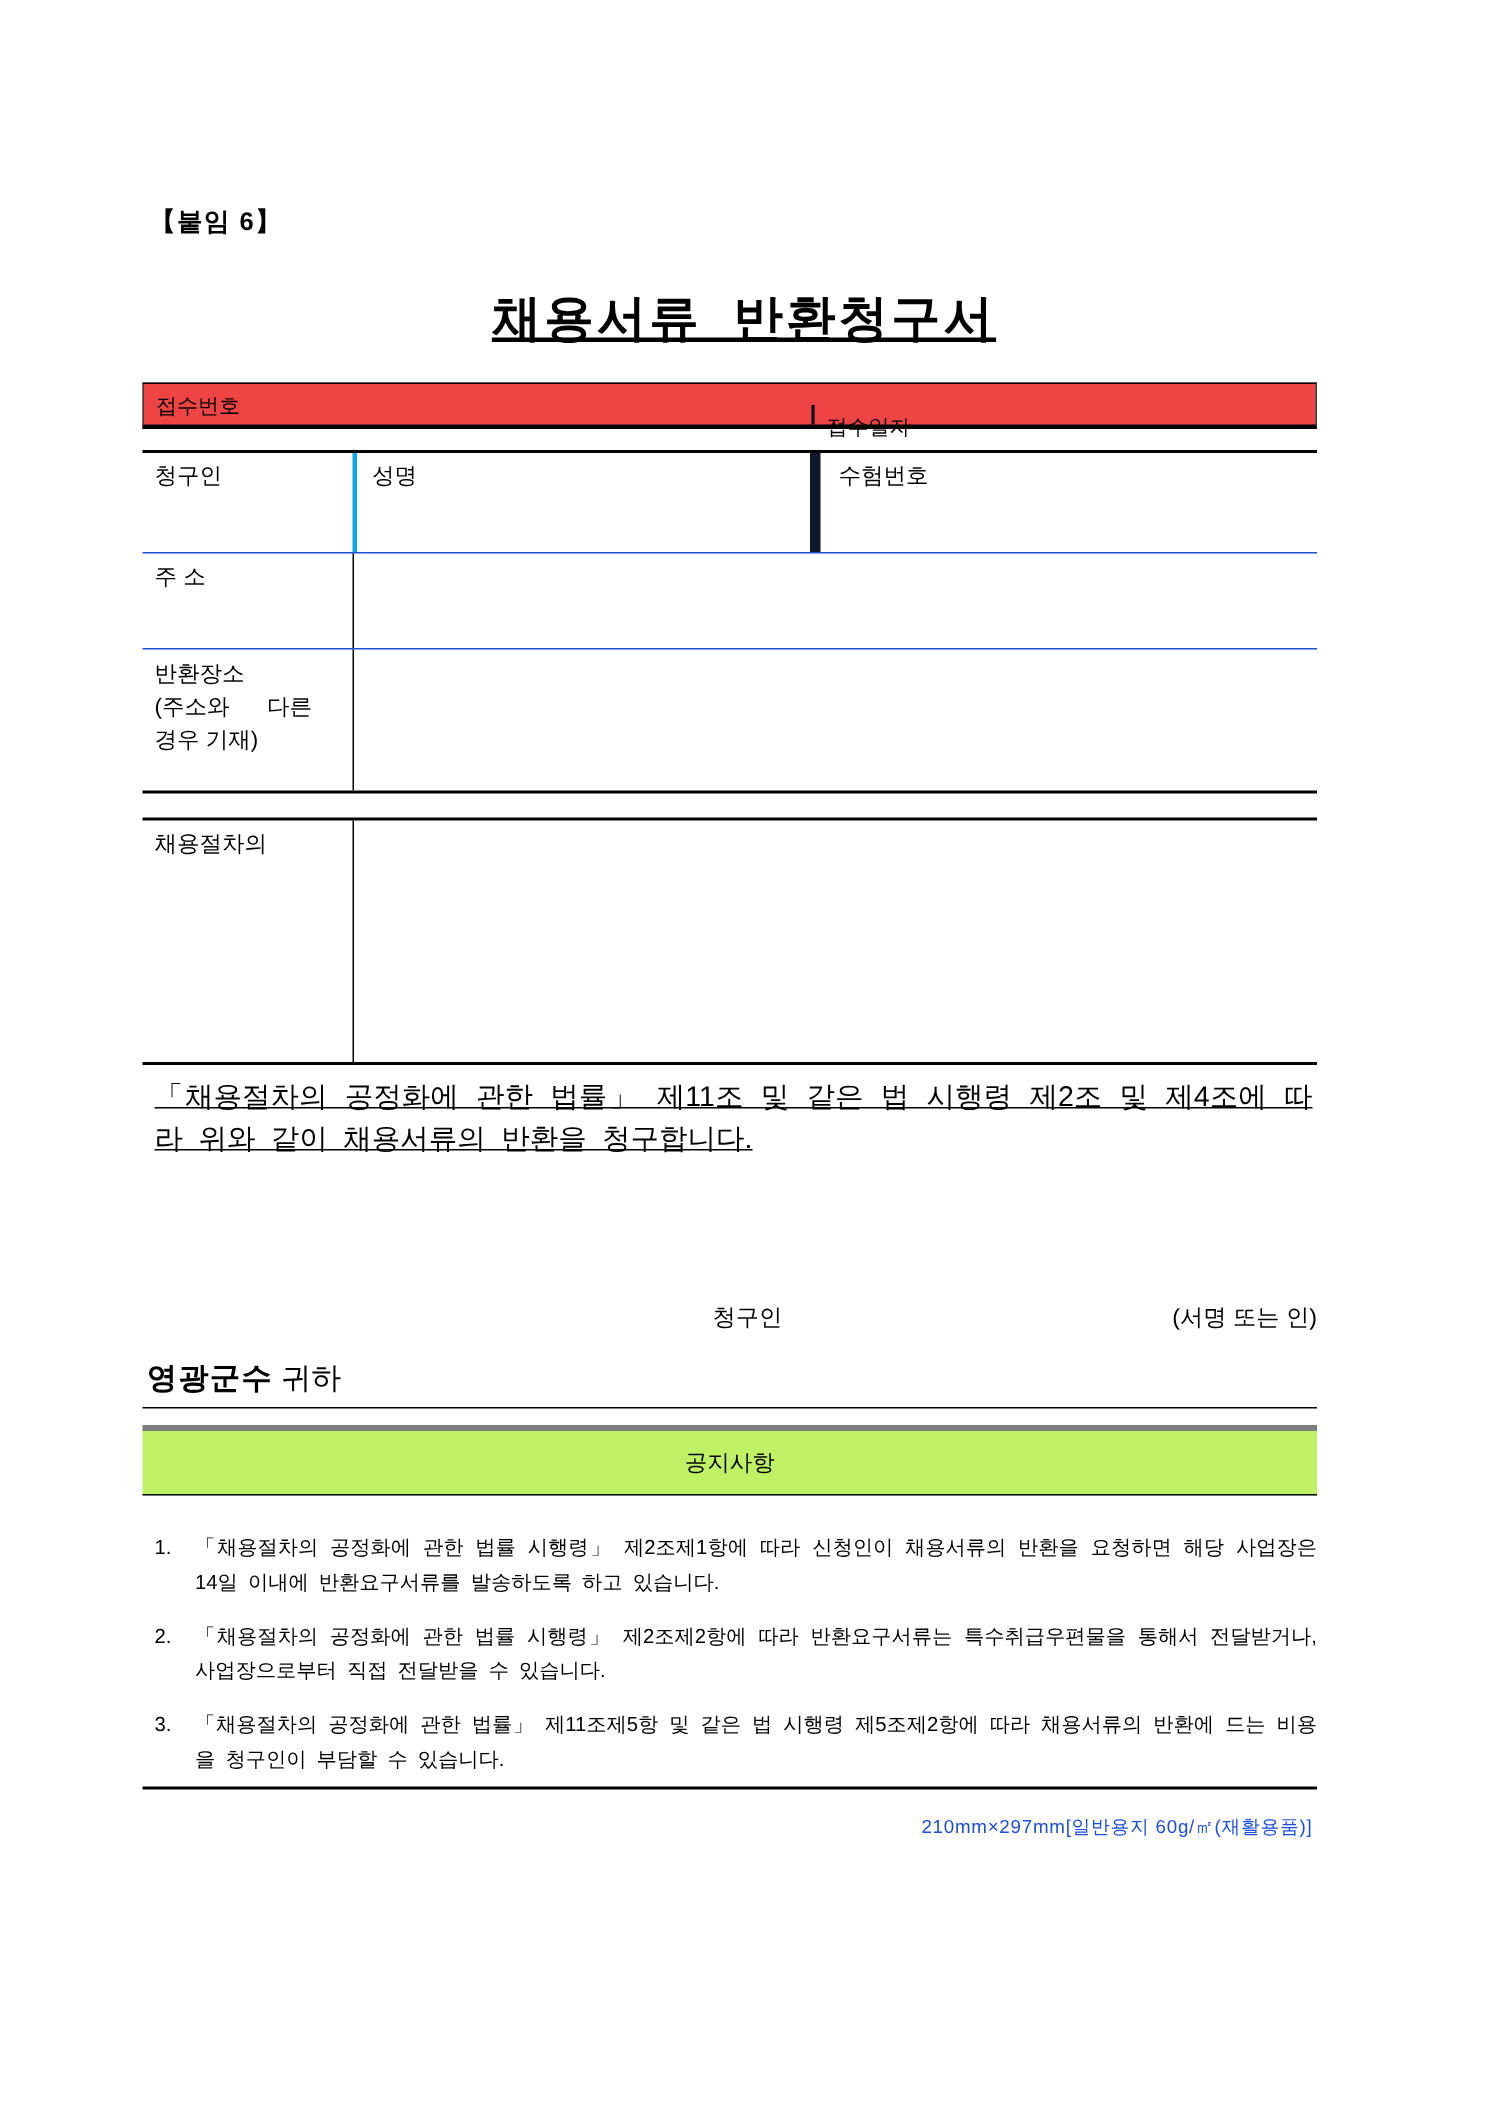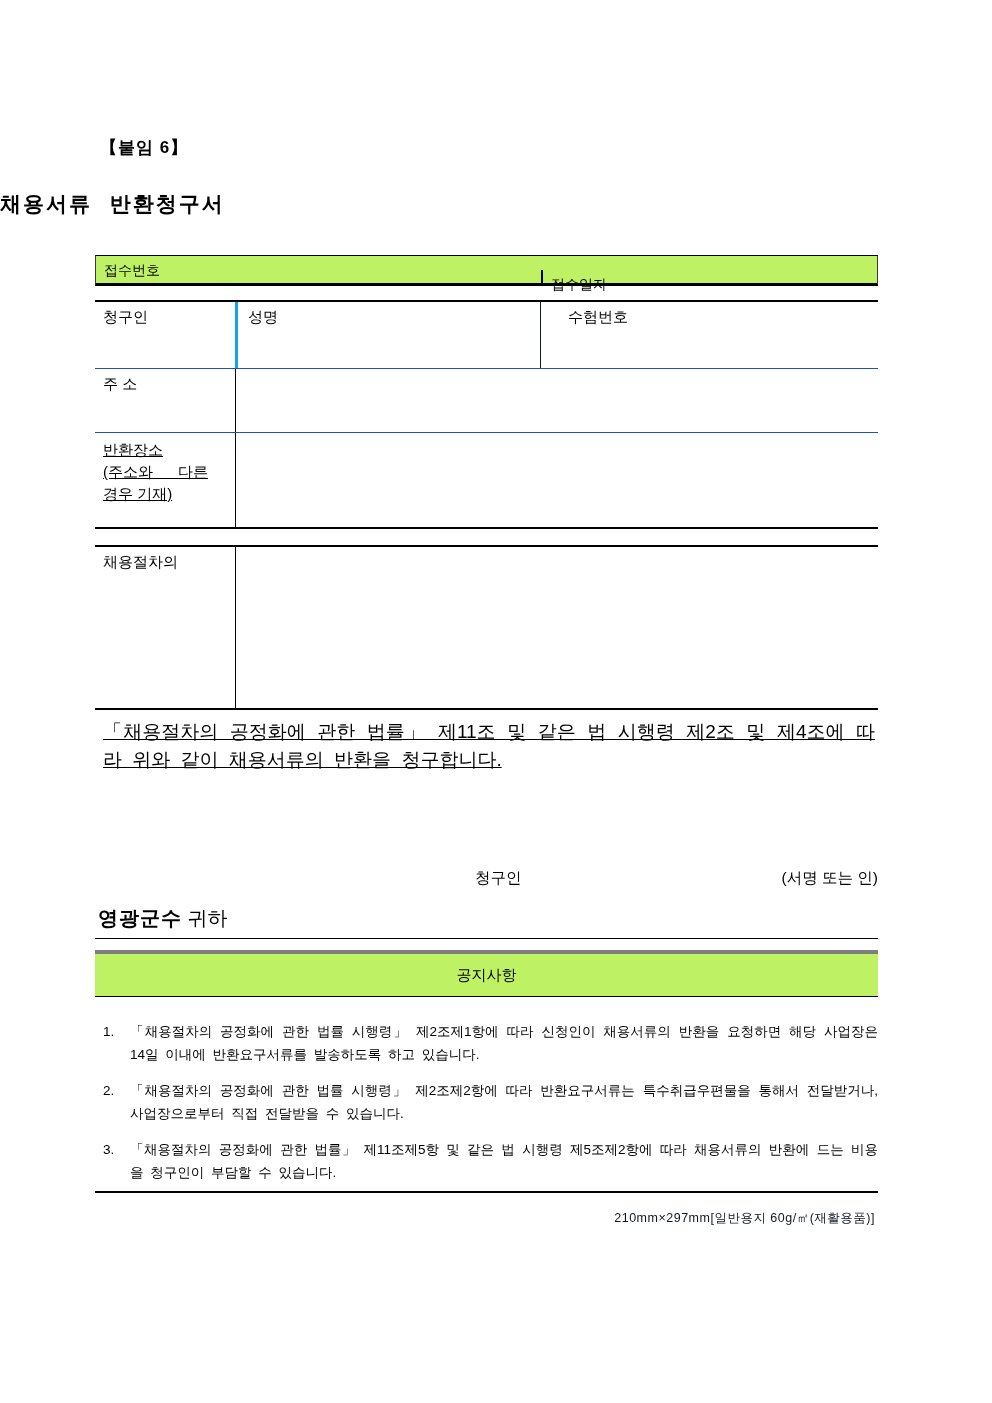--- a/index.html
+++ b/index.html
@@ -5,50 +5,50 @@
   * { margin:0; padding:0; box-sizing:border-box; }
   html,body { background:#ffffff; }
   body { font-family:"Liberation Sans","DejaVu Sans",sans-serif; color:#000; }
   .sheet {
     position:relative; width:992px; height:1403px; background:#fff;
     margin:0 auto; overflow:hidden;
   }
   
   .attach { position:absolute; left:100px; top:136px; font-size:17px; font-weight:bold; letter-spacing:1px; }
   .doc-title {
-    position:absolute; left:0; top:190px; width:992px; 
-    font-size:21px; font-weight:bold; letter-spacing:2px; word-spacing:10px;
+    position:absolute; left:0; top:190px; width:992px; text-align:center;
+    font-size:33px; font-weight:bold; letter-spacing:2px; word-spacing:10px;text-decoration:underline;
   }
   
   .t-receipt {
     position:absolute; left:95px; top:255px; width:783px; height:31px;
-    display:flex; background:#bef264;
+    display:flex; background:#ef4444;
     border-top:1px solid #000; border-bottom:3px solid #000;
     border-left:1px solid #3a3a3a; border-right:1px solid #3a3a3a;
     font-size:14px;
   }
   .t-receipt .cell { padding:6px 8px; }
   .t-receipt .c1 { width:445px; }
   .t-receipt .c2 { flex:1; border-left:2px solid #000;margin-top:14px; }
   
   .t-form {
     position:absolute; left:95px; top:300px; width:783px;
     border-top:2px solid #000; border-bottom:2px solid #000;
     font-size:15px;
   }
   .t-form .row { display:flex; }
   .t-form .row + .row { border-top:1px solid #1d4ed8; }
   .t-form .lbl { width:140px; padding:6px 8px; }
   .t-form .mid { width:305px; padding:6px 10px; border-left:3px solid #0ea5e9; }
-  .t-form .end { flex:1; padding:6px 27px; border-left:1px solid #0f172a; }
+  .t-form .end { flex:1; padding:6px 12px; border-left:7px solid #0f172a; }
   .t-form .wide { flex:1; border-left:1px solid #000; }
   .r1 { height:66px; }
   .r2 { height:64px; }
   .r3 { height:95px; }
-  .prewrap { white-space:pre-wrap; line-height:22px;text-decoration:underline; }
+  .prewrap { white-space:pre-wrap; line-height:22px; }
   
   .t-docs {
     position:absolute; left:95px; top:545px; width:783px; height:165px;
     display:flex; border-top:2px solid #000; border-bottom:2px solid #000;
     font-size:15px;
   }
   .t-docs .lbl { width:140px; padding:6px 8px; }
   .t-docs .content { flex:1; border-left:1px solid #000; }
   
   .decl {
@@ -75,21 +75,21 @@
     display:flex; align-items:center; justify-content:center; font-size:15px;
   }
   
   .notes { position:absolute; left:103px; top:1020px; width:775px; font-size:13.5px; }
   .note { display:flex; margin-bottom:13px; line-height:23px; }
   .note .num { width:27px; flex:none; }
   .note .txt { flex:1; text-align:justify; word-spacing:3px; }
   .rule2 { position:absolute; left:95px; top:1191px; width:783px; height:2px; background:#000; }
   .paper-spec {
     position:absolute; left:95px; top:1210px; width:780px; text-align:right;
-    font-size:12.5px; color:#0f172a; letter-spacing:0.5px;
+    font-size:12.5px; color:#1d4ed8; letter-spacing:0.5px;
   }
 </style>
 </head>
 <body>
 
 <div class="sheet">
 
   <div class="attach">【붙임 6】</div>
 
   <h1 class="doc-title">채용서류 반환청구서</h1>

